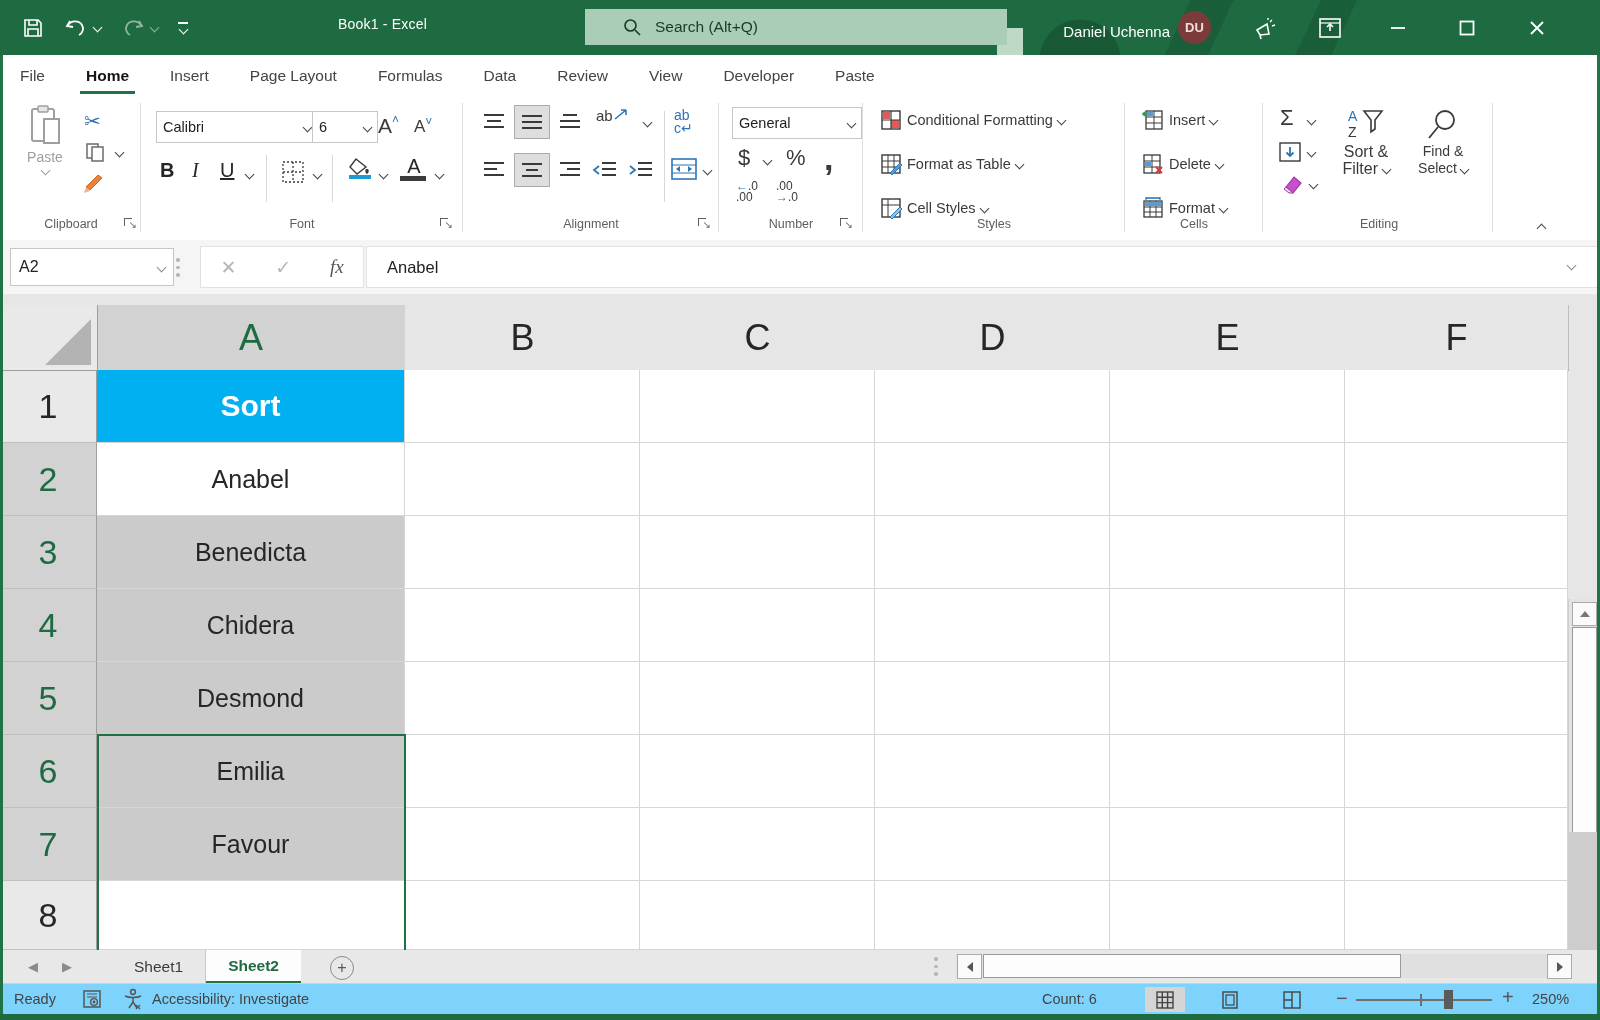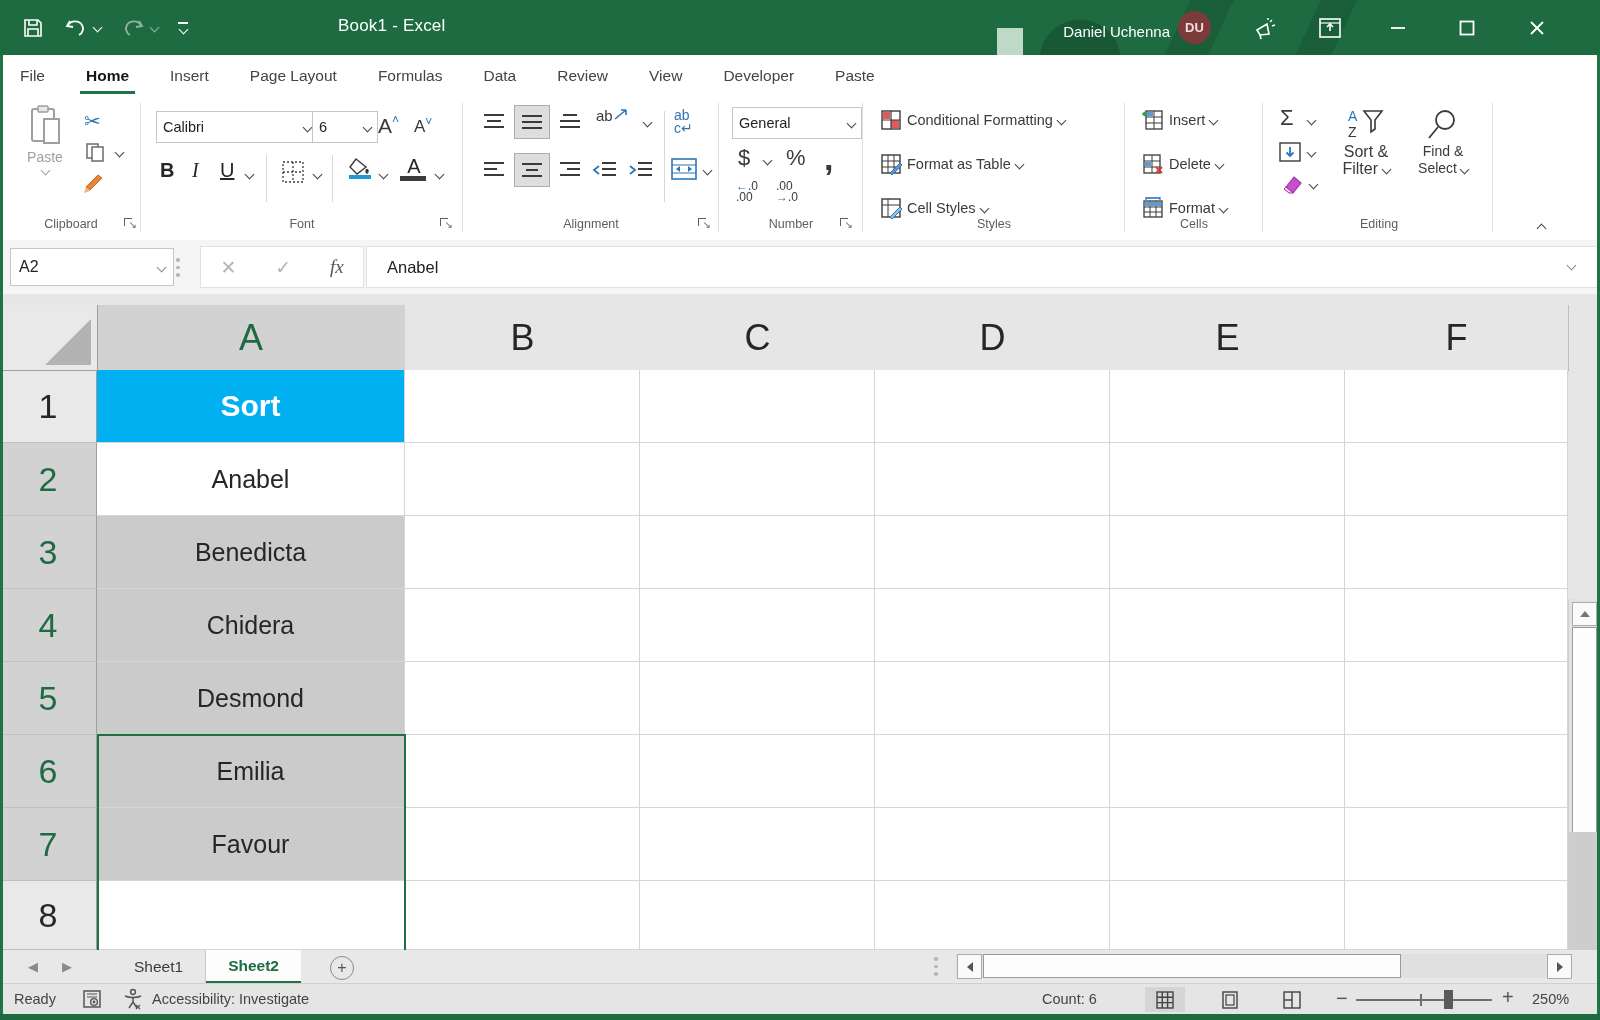--- a/index.html
+++ b/index.html
@@ -9,21 +9,21 @@
   .abs{position:absolute;}
   
   #titlebar{left:0;top:0;width:1600px;height:55px;background:#1E6B41;color:#fff;}
   #titlebar .pattern{left:900px;top:0;width:700px;height:55px;
      background:
        radial-gradient(circle at 180px 60px, rgba(0,0,0,.18) 0 40px, transparent 41px),
        linear-gradient(115deg, transparent 40%, rgba(0,0,0,.12) 40% 46%, transparent 46% 58%, rgba(0,0,0,.12) 58% 63%, transparent 63%);}
   .mint{left:997px;top:28px;width:26px;height:27px;background:#BED9C6;}
   .qat{top:0;height:55px;display:flex;align-items:center;color:#fff;}
   .tbtn{display:flex;align-items:center;justify-content:center;height:55px;}
-  #title-text{top:16px;left:338px;font-size:17px;letter-spacing:.2px;}
+  #title-text{top:16px;left:338px;font-size:14px;letter-spacing:.2px;}
   #search-box{left:585px;top:9px;width:422px;height:36px;background:#A9CDB7;display:flex;align-items:center;color:#143D26;font-size:15.5px;}
   #user-name{top:23px;left:1030px;width:140px;text-align:right;font-size:15px;}
   #avatar{left:1178px;top:11px;width:33px;height:33px;border-radius:50%;background:#7B3B3B;color:#F2DEDE;
           display:flex;align-items:center;justify-content:center;font-size:13px;font-weight:bold;}
   .chv{display:inline-block;width:6px;height:6px;border-right:1.4px solid #444;border-bottom:1.4px solid #444;transform:rotate(45deg);vertical-align:middle;}
   .chv.w{border-color:#fff;}
   .chv.up{transform:rotate(225deg);}
   
   #tabrow{left:0;top:55px;width:1600px;height:42px;background:#fff;}
   #tabs{left:18px;top:0;height:42px;display:flex;align-items:center;gap:37px;font-size:15.5px;color:#444;}
@@ -72,21 +72,21 @@
   #vthumb{position:absolute;left:3px;top:28px;width:23px;height:205px;background:#FDFDFD;border:1px solid #9A9A9A;}
   #vtrack-low{position:absolute;left:0;top:233px;width:30px;height:382px;background:#CDCDCD;}
   
   #sheetbar{left:0;top:950px;width:1600px;height:33px;background:#E8E8E8;border-bottom:1px solid #D0D0D0;font-size:15.5px;}
   .navarr{color:#8A8A8A;font-size:13px;}
   .stab{height:33px;display:flex;align-items:center;padding:0 22px;color:#3B3B3B;}
   .stab.active{background:#FDFDFD;color:#1E6B41;font-weight:bold;border-bottom:2.5px solid #217346;box-sizing:border-box;}
   #addsheet{width:22px;height:22px;border:1px solid #8A8A8A;border-radius:50%;display:flex;align-items:center;justify-content:center;color:#555;font-size:16px;}
   #hscroll-thumb{left:984px;top:4px;width:416px;height:24px;background:#FDFDFD;border:1px solid #9A9A9A;position:absolute;}
   
-  #statusbar{left:0;top:983px;width:1600px;height:31px;background:#e5e5e5;border-top:1px solid #D0D0D0;font-size:14.5px;color:#444;}
+  #statusbar{left:0;top:983px;width:1600px;height:31px;background:#7dd3fc;border-top:1px solid #D0D0D0;font-size:14.5px;color:#444;}
   .viewbtn{position:absolute;top:3px;width:40px;height:25px;display:flex;align-items:center;justify-content:center;}
   .viewbtn.on{background:#D5D5D5;}
   #zoomtrack{left:1356px;top:15px;width:136px;height:2px;background:#6E6E6E;position:absolute;}
   #zoomtick{left:1420px;top:10px;width:1.5px;height:12px;background:#6E6E6E;position:absolute;}
   #zoomthumb{left:1444px;top:6px;width:9px;height:19px;background:#5A5A5A;position:absolute;}
   #bottomgreen{left:0;top:1014px;width:1600px;height:6px;background:#1E6B41;}
   #edgeL{left:0;top:55px;width:3px;height:959px;background:#217346;}
   #edgeR{left:1597px;top:55px;width:3px;height:959px;background:#217346;}
   .seps{position:absolute;top:8px;bottom:8px;width:1px;background:#D8D8D8;}
 </style>
@@ -115,20 +115,29 @@
           <path d="M20.5 8.5 C17 3 9 3 6 8 C4 11.5 5 16 9 18" fill="none" stroke="#fff" stroke-width="1.8"></path>
         </svg>
       <span class="chv w"></span>
     </span>
     <span class="tbtn" style="flex-direction:column;gap:2px;">
       <span style="width:10px;height:1.6px;background:#fff;"></span>
       <span class="chv w"></span>
     </span>
   </div>
   <div id="title-text" class="abs">Book1  -  Excel</div>
+  <div id="search-box" class="abs">
+    <span style="margin:0 14px 0 38px;">
+      <svg class="ic" width="18" height="18" viewBox="0 0 18 18">
+          <circle cx="7.5" cy="7.5" r="5.5" fill="none" stroke="#143D26" stroke-width="1.6"></circle>
+          <path d="M12 12 L17 17" stroke="#143D26" stroke-width="1.6"></path>
+        </svg>
+    </span>
+    <span>Search (Alt+Q)</span>
+  </div>
   <div id="user-name" class="abs">Daniel Uchenna</div>
   <div id="avatar" class="abs">DU</div>
   <div class="abs tbtn" style="left:1243px;width:44px;">
     <svg class="ic" width="24" height="24" viewBox="0 0 24 24">
         <path d="M4 14 L14 8 L16 18 L7 19 Z M7 19 l1 4" fill="none" stroke="#fff" stroke-width="1.6"></path>
         <path d="M17 6 l2 -2 M19 10 l3 -1 M15 4 l0 -2" stroke="#fff" stroke-width="1.4"></path>
       </svg>
   </div>
   <div class="abs tbtn" style="left:1308px;width:44px;">
     <svg class="ic" width="24" height="22" viewBox="0 0 24 22">

